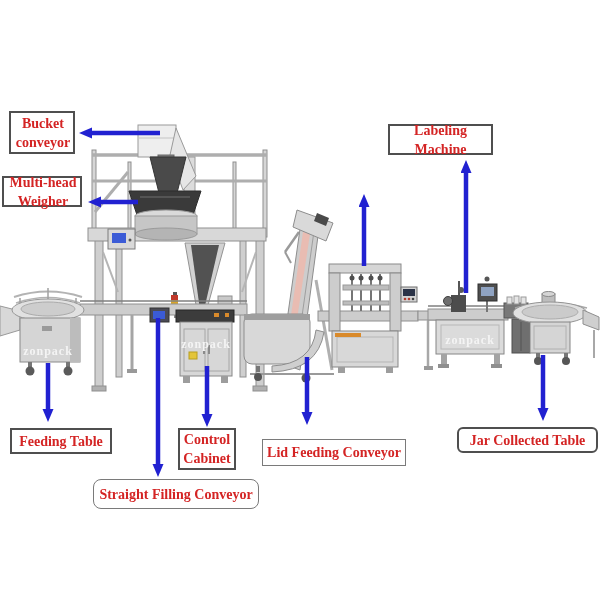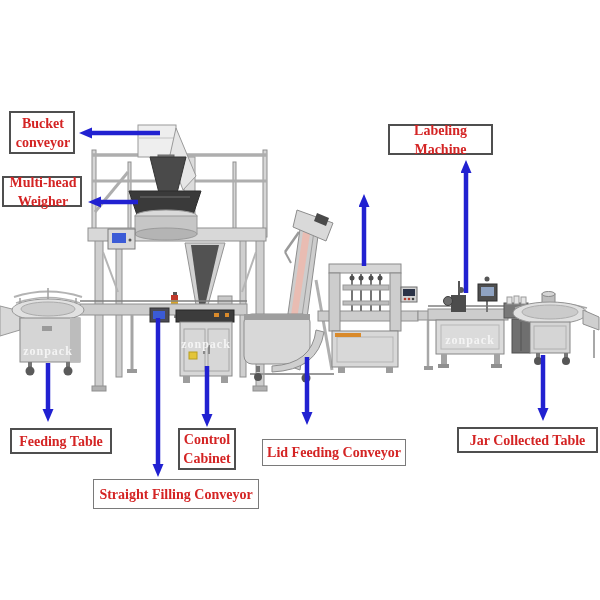--- a/index.html
+++ b/index.html
@@ -15,23 +15,23 @@
   }
   .label.center{justify-content:center;text-align:center;}
   .label.left{padding-left:4px;padding-right:2px;text-align:center;}
   .label.thin{border-width:1.5px;border-color:#7a7a7a;}
   #lbl-bucket   {left:9px;   top:111px; width:66px;  height:43px;}
   #lbl-multihead{left:2px;   top:176px; width:80px;  height:31px;}
   #lbl-capping  {left:300px; top:159px; width:125px; height:28px;}
   #lbl-labeling {left:388px; top:124px; width:105px; height:31px;}
   #lbl-feeding  {left:10px;  top:428px; width:102px; height:26px;text-align:center;}
   #lbl-control  {left:178px; top:428px; width:58px;  height:42px;}
-  #lbl-straight {left:93px;  top:479px; width:166px; height:30px;}
+  #lbl-straight {left:93px;  top:479px; width:166px; height:30px;border-radius:8px;}
   #lbl-lid      {left:262px; top:431px; width:144px; height:27px;margin-top:8px;}
-  #lbl-jar      {left:457px; top:427px; width:141px; height:26px;}
+  #lbl-jar      {left:457px; top:427px; width:141px; height:26px;border-radius:6px;}
   .brandmark{font-family:"Liberation Serif","DejaVu Serif",serif;font-weight:bold;
     font-size:12px;fill:#f4f4f4;letter-spacing:1px;}
 </style>
 </head>
 <body>
 
 <div class="stage">
 
 <svg class="scene" width="600" height="600" viewBox="0 0 600 600">
   <defs>

